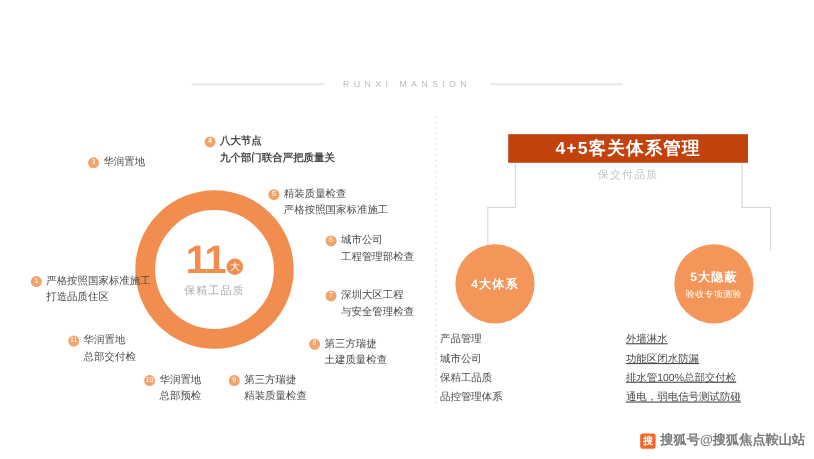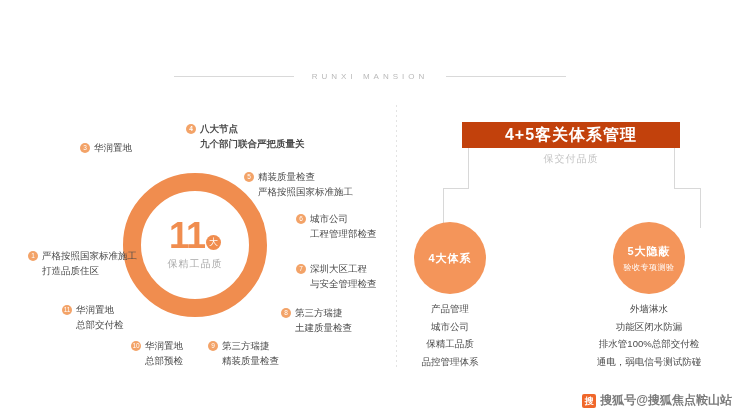--- a/index.html
+++ b/index.html
@@ -90,21 +90,21 @@
 
   .circ {
     position:absolute; width:72px; height:72px; border-radius:50%;
     background:#F4955A;
     display:flex; flex-direction:column; align-items:center; justify-content:center;
     color:#fff; text-align:center;
   }
   .circ .c1 { font-size:11px; font-weight:bold; letter-spacing:1px; }
   .circ .c2 { font-size:8px; margin-top:3px; letter-spacing:0.5px; }
 
-  .collist { position:absolute; text-align:center; font-size:9.5px; color:#4a4a4a; line-height:1.85; white-space:nowrap; }
+  .collist { position:absolute; text-align:left; font-size:9.5px; color:#4a4a4a; line-height:1.85; white-space:nowrap; }
 
   
   .watermark {
     position:absolute; right:8px; bottom:8px;
     display:flex; align-items:center; gap:4px;
     font-size:12px; color:#7a7a7a; font-weight:bold;
   }
   .wm-logo {
     width:14px; height:14px; border-radius:2px; background:#f0672a;
     color:#fff; font-size:9px; line-height:14px; text-align:center; font-weight:bold;
@@ -230,21 +230,21 @@
     <div class="c2">验收专项测验</div>
   </div>
 
   <div class="collist" style="left:400px; top:300px; width:100px;">
     <div>产品管理</div>
     <div>城市公司</div>
     <div>保精工品质</div>
     <div>品控管理体系</div>
   </div>
 
-  <div class="collist" style="left:569px; top:300px; width:160px;">
+  <div class="collist" style="left:569px; top:300px; width:160px;text-decoration:underline;">
     <div>外墙淋水</div>
     <div>功能区闭水防漏</div>
     <div>排水管100%总部交付检</div>
     <div>通电，弱电信号测试防碰</div>
   </div>
 
   <div class="watermark">
     <span class="wm-logo">搜</span>
     <span>搜狐号@搜狐焦点鞍山站</span>
   </div>

